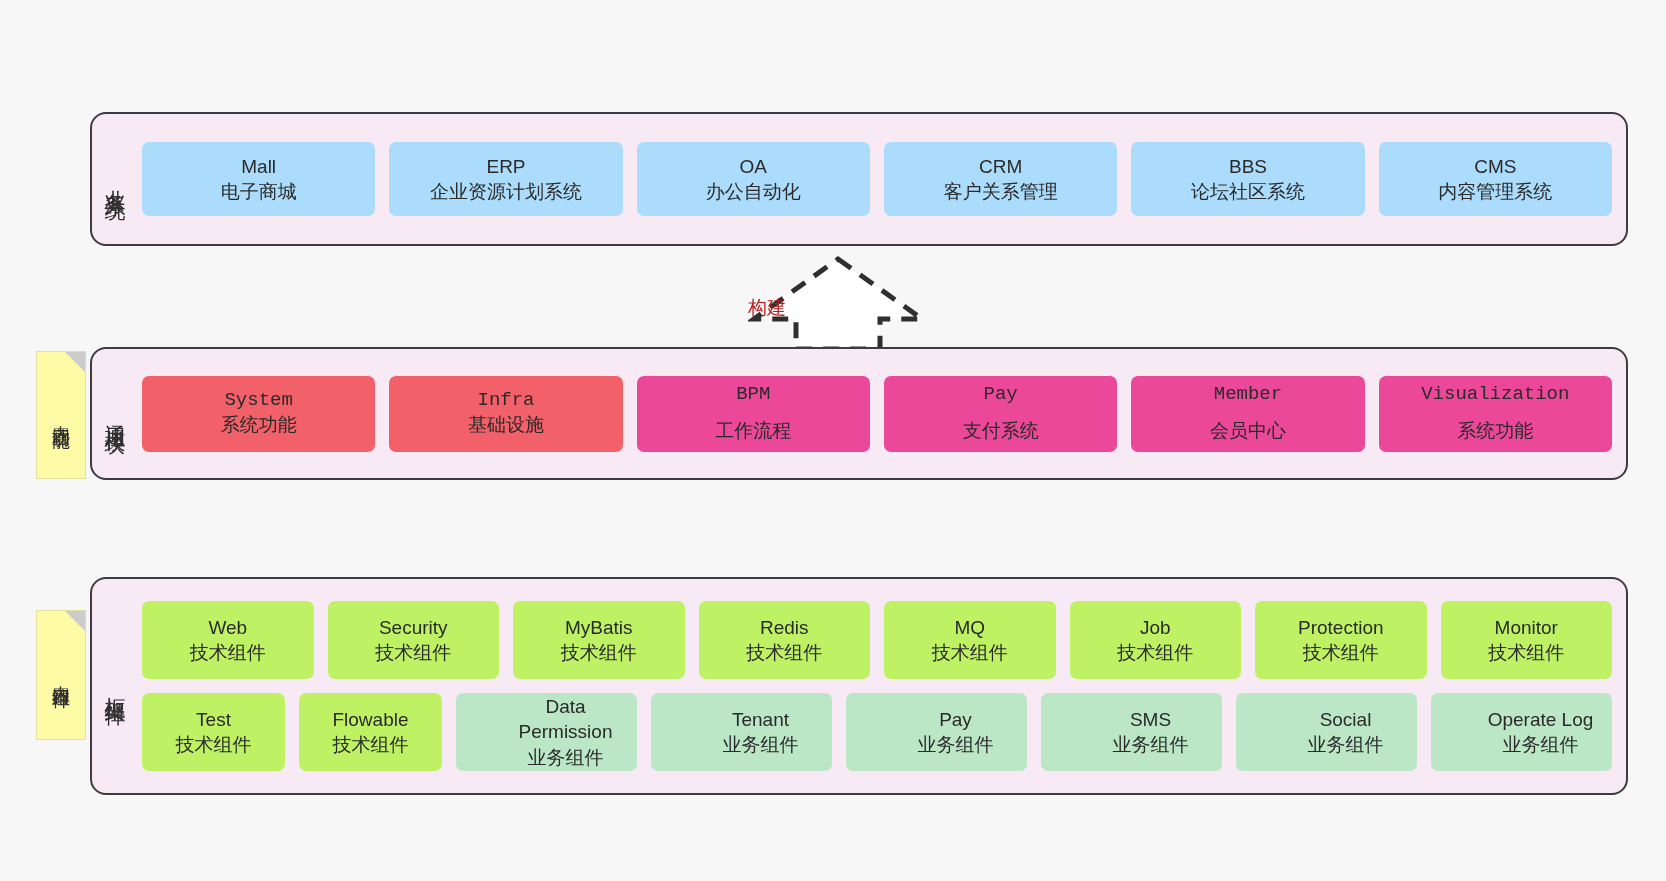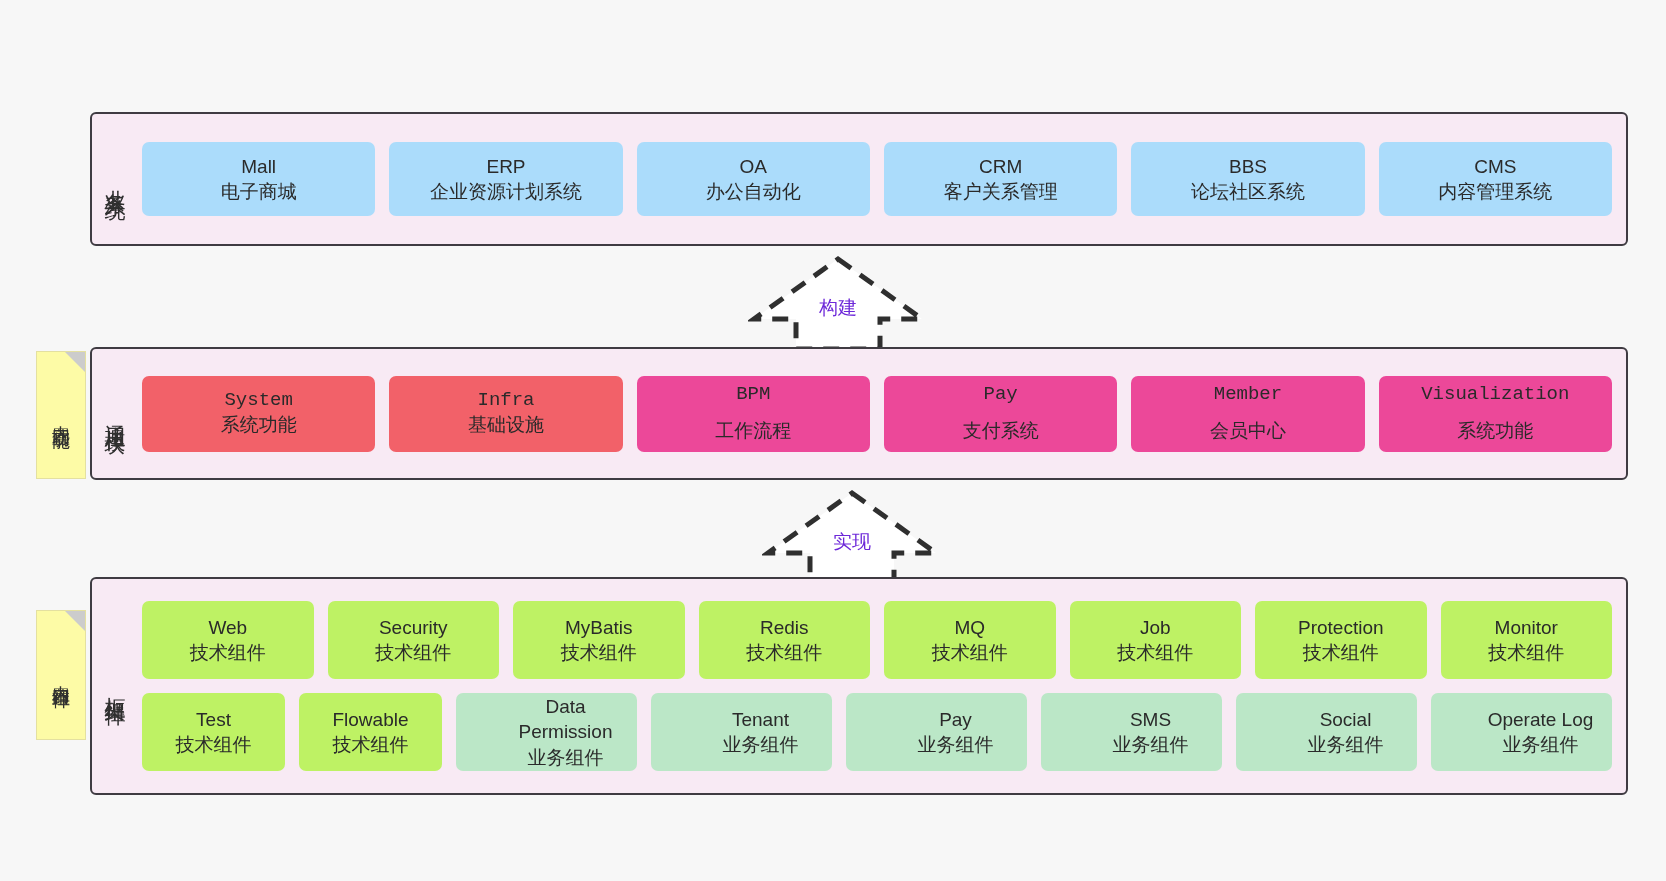--- a/index.html
+++ b/index.html
@@ -21,21 +21,21 @@
     left: 0; top: 0;
     width: 1666px;
     height: 881px;
   }
 
   
   .layer {
     position: absolute;
     background: #f8eaf4;
     border: 2px solid #3f3b42;
-    border-radius: 6px;
+    border-radius: 16px;
     box-sizing: border-box;
     display: flex;
     align-items: stretch;
   }
 
   
   .layer-title {
     width: 46px;
     flex: 0 0 46px;
     display: flex;
@@ -130,23 +130,23 @@
     position: absolute;
     width: 180px;
     height: 100px;
   }
   .arrow-wrap svg { display: block; width: 180px; height: 100px; }
   .arrow-label {
     position: absolute;
     left: 0;
     top: 42px;
     width: 180px;
-    text-align: center;
+    text-align: left;
     font-size: 19px;
-    color: #6d28d9;
+    color: #b91c1c;
     user-select: none;
   }
   #arrow-build  { left: 748px; top: 253px; }
   #arrow-impl   { left: 762px; top: 487px; }
 </style>
 </head>
 <body>
 
 <div id="stage">
 
@@ -218,26 +218,20 @@
           <span class="t-cn">系统功能</span>
         </div>
       </div>
     </div>
   </div>
 
   <div class="sticky" id="sticky-common">
     <span>内置功能</span>
   </div>
 
-  <div class="arrow-wrap" id="arrow-impl">
-    <svg viewBox="0 0 180 100" xmlns="http://www.w3.org/2000/svg">
-      <polygon points="90,6 174,66 132,66 132,96 48,96 48,66 6,66" fill="#ffffff" stroke="#2f2f2f" stroke-width="5" stroke-dasharray="16,11" stroke-linejoin="miter"></polygon>
-    </svg>
-    <div class="arrow-label">实现</div>
-  </div>
 
   <div class="layer" id="layer-framework">
     <div class="layer-title">框架组件</div>
     <div class="cells">
 
       <div class="cell-row">
         <div class="cell c-green">
           <span class="t-en">Web</span>
           <span class="t-cn">技术组件</span>
         </div>

